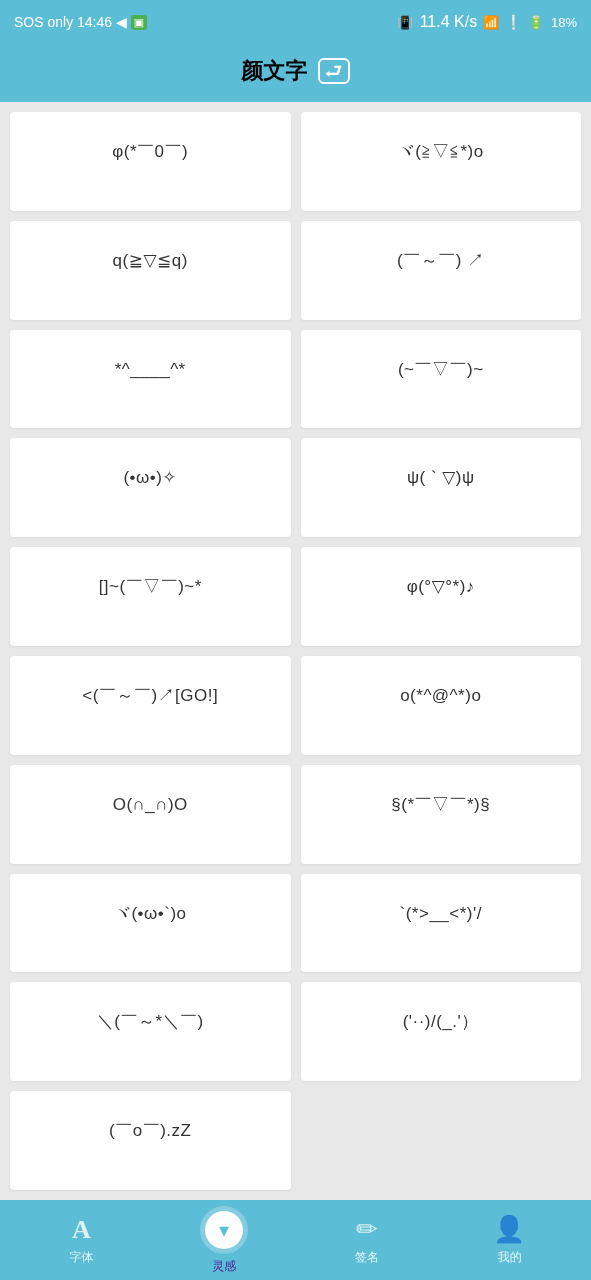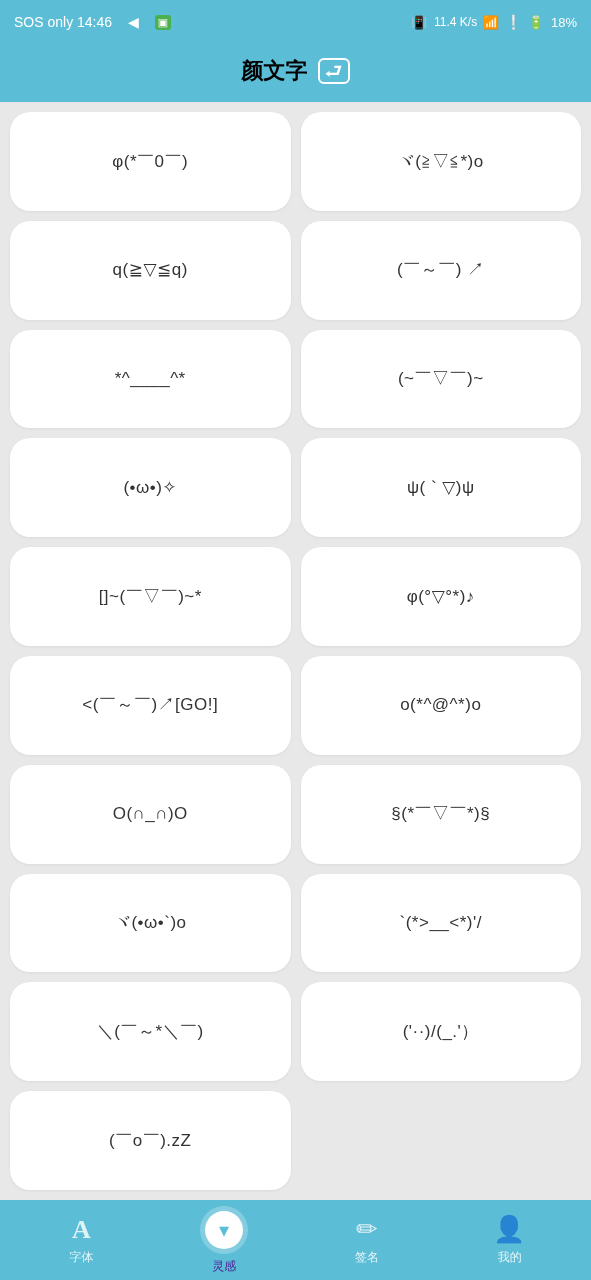--- a/index.html
+++ b/index.html
@@ -21,21 +21,21 @@
       align-items: center;
       padding: 6px 14px;
       height: 44px;
     }
     .status-left {
       color: #fff;
       font-size: 14px;
       font-weight: 500;
       display: flex;
       align-items: center;
-      gap: 16px;
+      gap: 4px;
     }
     .status-right {
       color: #fff;
       font-size: 13px;
       display: flex;
       align-items: center;
       gap: 6px;
     }
 
     
@@ -66,23 +66,23 @@
     .grid {
       flex: 1;
       display: grid;
       grid-template-columns: 1fr 1fr;
       gap: 10px;
       padding: 10px;
       background: #e8e8e8;
     }
     .kaomoji-card {
       background: #fff;
-      border-radius: 20px;
-      display: flex;
-      align-items: center;
+      border-radius: 4px;
+      display: flex;
+      align-items: flex-start;
       justify-content: center;
       padding: 28px 10px;
       cursor: pointer;
       box-shadow: 0 1px 3px rgba(0,0,0,0.06);
     }
     .kaomoji-text {
       font-size: 17px;
       color: #333;
       text-align: center;
       line-height: 1.4;
@@ -118,21 +118,21 @@
 <body>
 
 <div class="status-bar">
   <div class="status-left">
     <span>SOS only  14:46</span>
     <span style="font-size:14px;">◀</span>
     <span style="background:#4caf50;color:#fff;font-size:11px;padding:1px 3px;border-radius:3px;">▣</span>
   </div>
   <div class="status-right">
     <span>📳</span>
-    <span style="font-size:12px;">11.4 K/s</span>
+    <span style="font-size:16px;">11.4 K/s</span>
     <span>📶</span>
     <span style="font-size:14px;">❕</span>
     <span>🔋</span>
     <span>18%</span>
   </div>
 </div>
 
 <div class="header">
   <span class="header-title">颜文字</span>
   <span class="header-icon">⮐</span>

